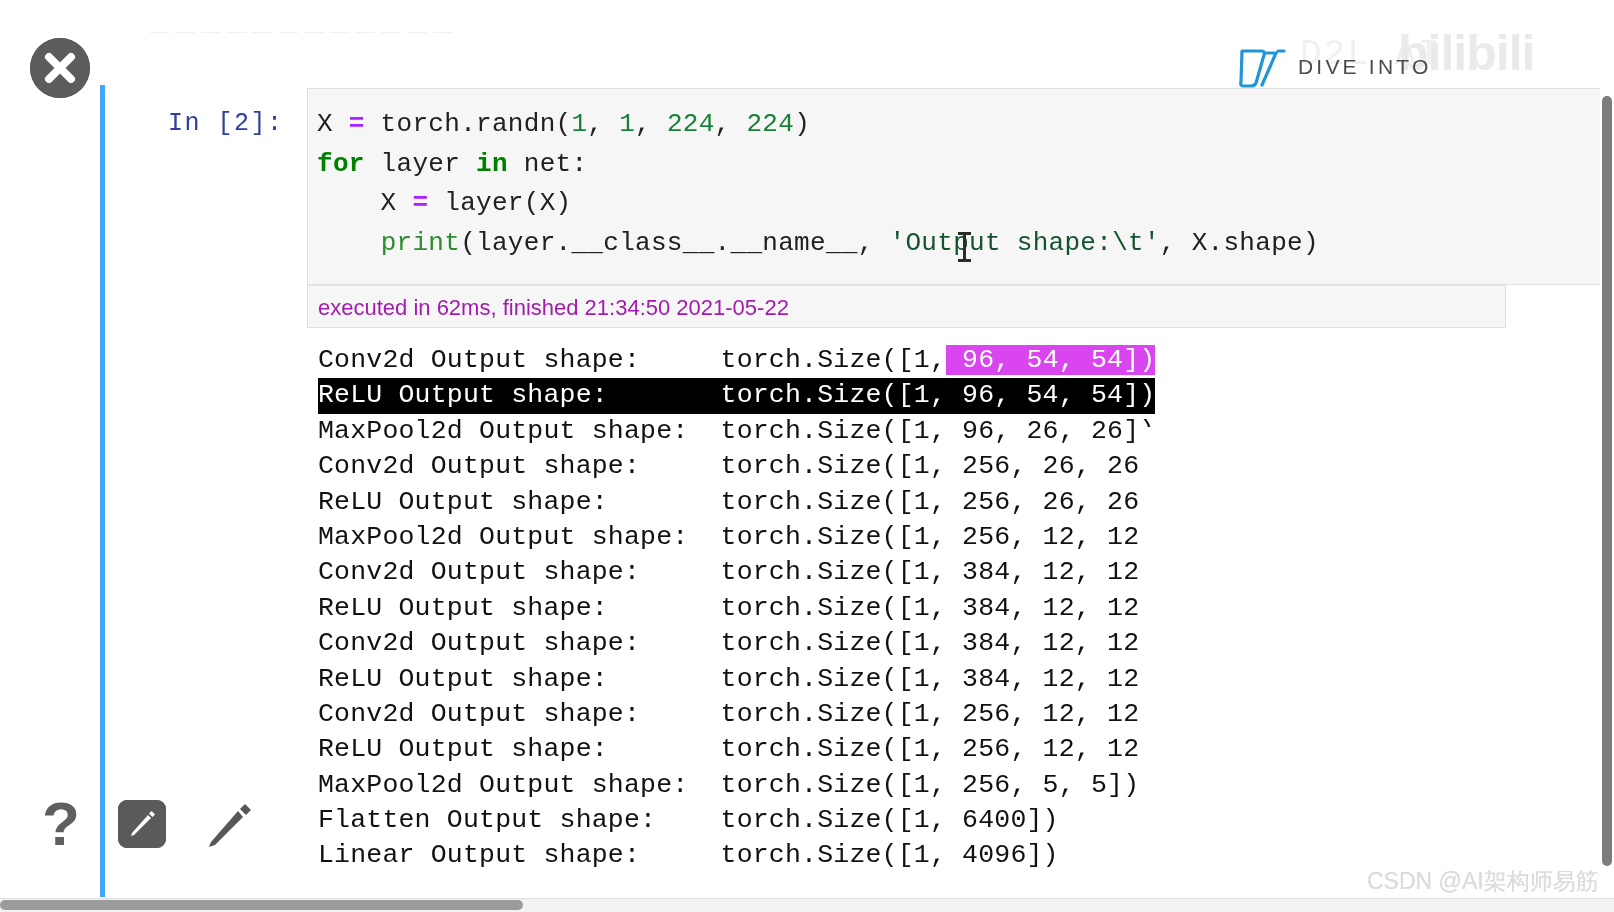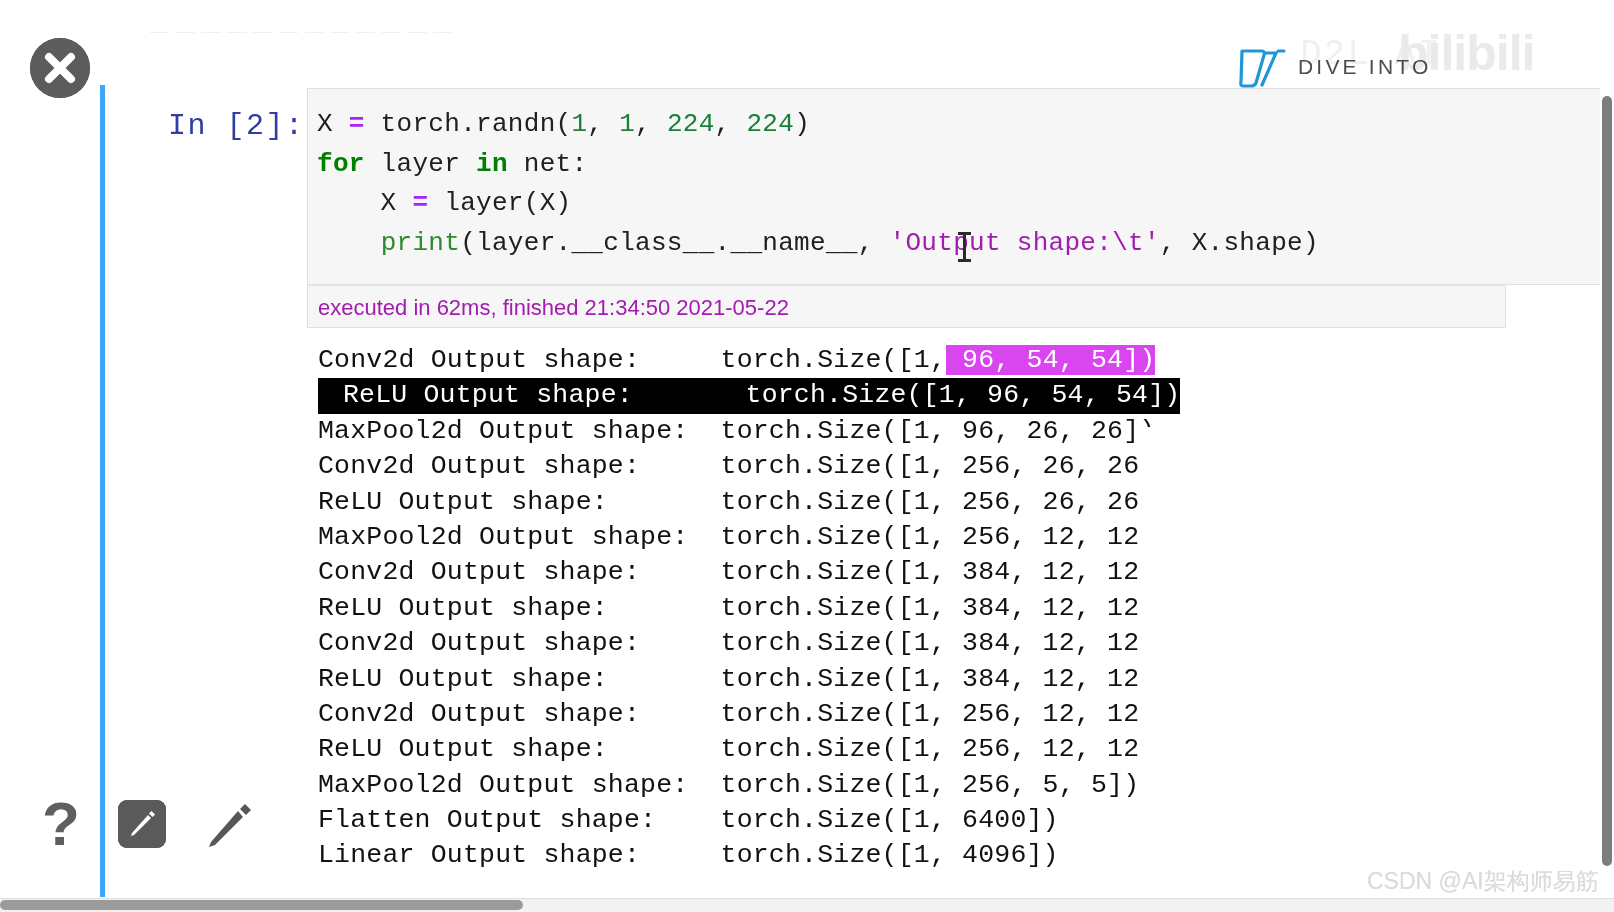--- a/index.html
+++ b/index.html
@@ -63,21 +63,21 @@
     width: 5px; height: 812px;
     background: #42a5f5;
     z-index: 6;
   }
 
   
   .in-prompt {
     position: absolute;
     left: 168px; top: 109px;
     font-family: "Liberation Mono", monospace;
-    font-size: 30px;
+    font-size: 25px;
     color: #303f9f;
     letter-spacing: 1.5px;
     white-space: nowrap;
     font-weight: 400;
   }
 
   
   .code-box {
     position: absolute;
     left: 307px; top: 88px;
@@ -95,21 +95,21 @@
     font-family: "Liberation Mono", monospace;
     font-size: 26px;
     line-height: 39.5px;
     color: #202020;
     white-space: pre;
     letter-spacing: 0.3px;
   }
   .tok-kw   { color: #008000; font-weight: bold; }
   .tok-num  { color: #1a7f37; }
   .tok-op   { color: #aa22ff; font-weight: bold; }
-  .tok-str  { color: #a21caf; }
+  .tok-str  { color: #14532d; }
   .tok-fn   { color: #2e8b2e; }
   .tok-plain{ color: #202020; }
 
   
   .exec-strip {
     position: absolute;
     left: 307px; top: 285px;
     width: 1199px; height: 43px;
     background: #f6f6f6;
     border: 1px solid #dfdfdf;
@@ -135,21 +135,21 @@
     line-height: 35.4px;
     color: #111111;
     white-space: pre;
     letter-spacing: 0.2px;
     z-index: 4;
   }
   .out-line { position: relative; height: 35.4px; white-space: pre; }
 
   
   .sel { background: #d946ef; color: #ffffff; }
-  .sel-full { background: #000000; color: #ffffff; display:inline-block;padding-left:25px; }
+  .sel-full { background: #000000; color: #ffffff; display:inline-block; }
 
   
   .pip {
     position: absolute;
     left: 1139px; top: 427px;
     width: 475px; height: 485px;
     overflow: hidden;
     z-index: 20;
   }
   .pip-bg { position:absolute; inset:0; background:#ffffff; }

